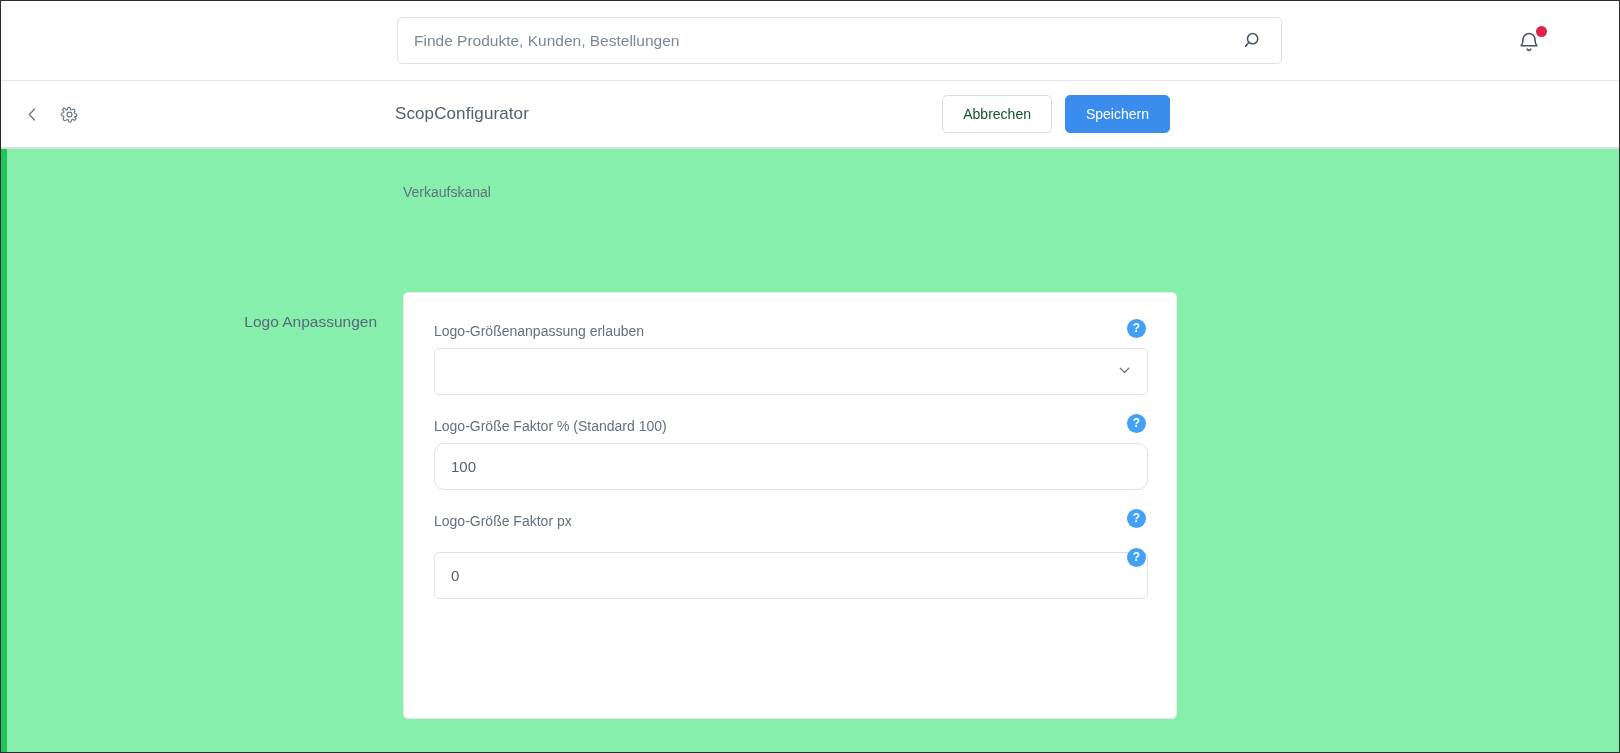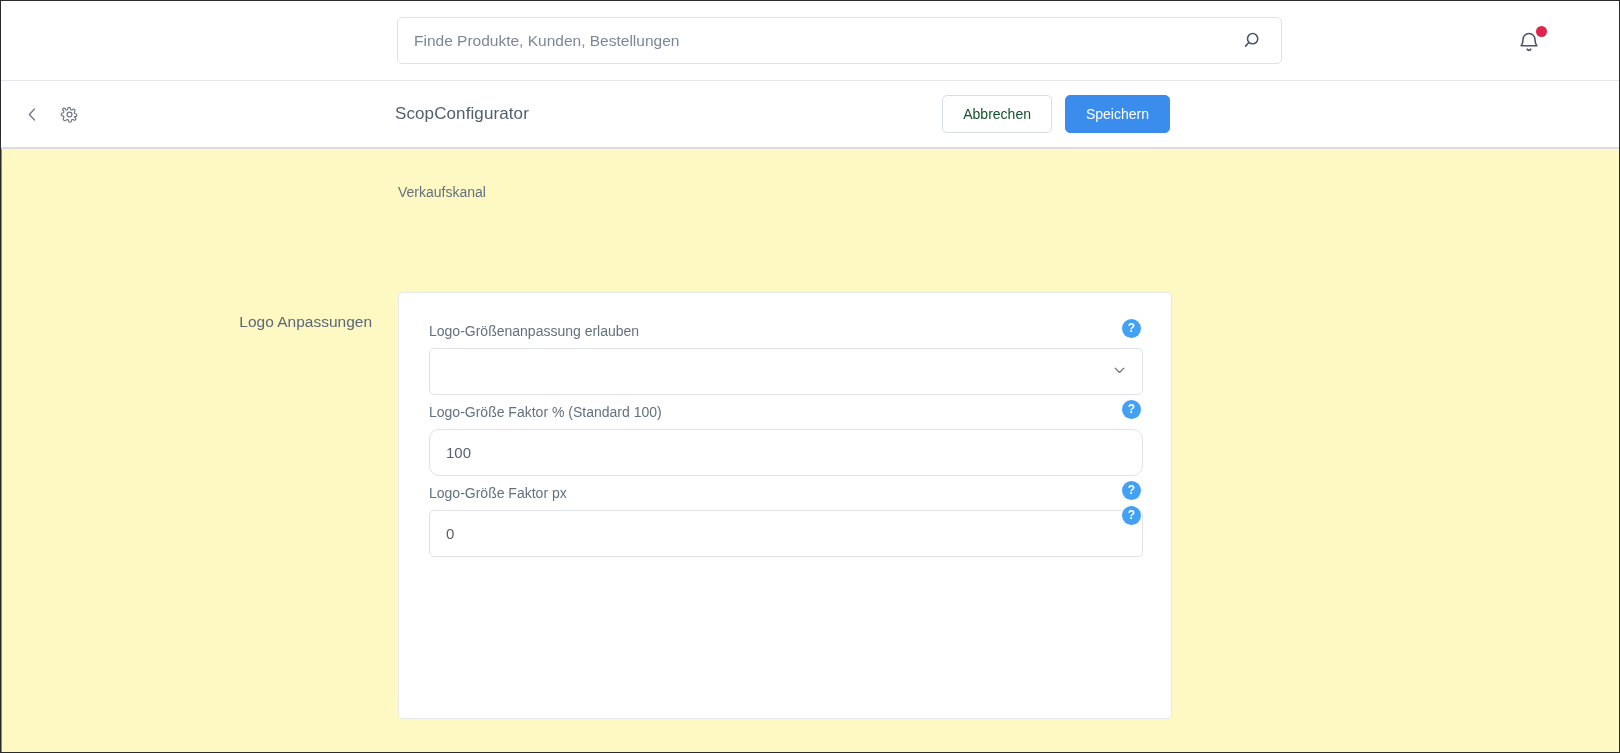--- a/index.html
+++ b/index.html
@@ -134,22 +134,22 @@
   .btn-primary {
     background: #3a8ced;
     border: 1px solid #3a8ced;
     color: #ffffff;
   }
 
   
   .content {
     position: relative;
     height: 603px;
-    background: #fef9c3;
-    border-left: 1px solid #22c55e;
+    background: #86efac;
+    border-left: 6px solid #22c55e;
   }
   .col-label {
     position: absolute;
     text-align: right;
     width: 300px;
     left: 70px;
     font-size: 15.5px;
     color: #5b6878;
   }
   .field-label {
@@ -192,21 +192,21 @@
     position: absolute;
     left: 396px;
     top: 143px;
     width: 774px;
     height: 427px;
     background: #ffffff;
     border: 1px solid #e6eaee;
     border-radius: 5px;
   }
   .card-inner { padding: 30px 30px 0 30px; }
-  .form-row { position: relative; margin-bottom: 9px; }
+  .form-row { position: relative; margin-bottom: 23px; }
   .form-row:last-child { margin-bottom: 0; }
   .help-btn {
     position: absolute;
     right: 0;
     top: -4px;
     width: 19px;
     height: 19px;
     border-radius: 50%;
     background: #42a0f5;
     border: 0;

